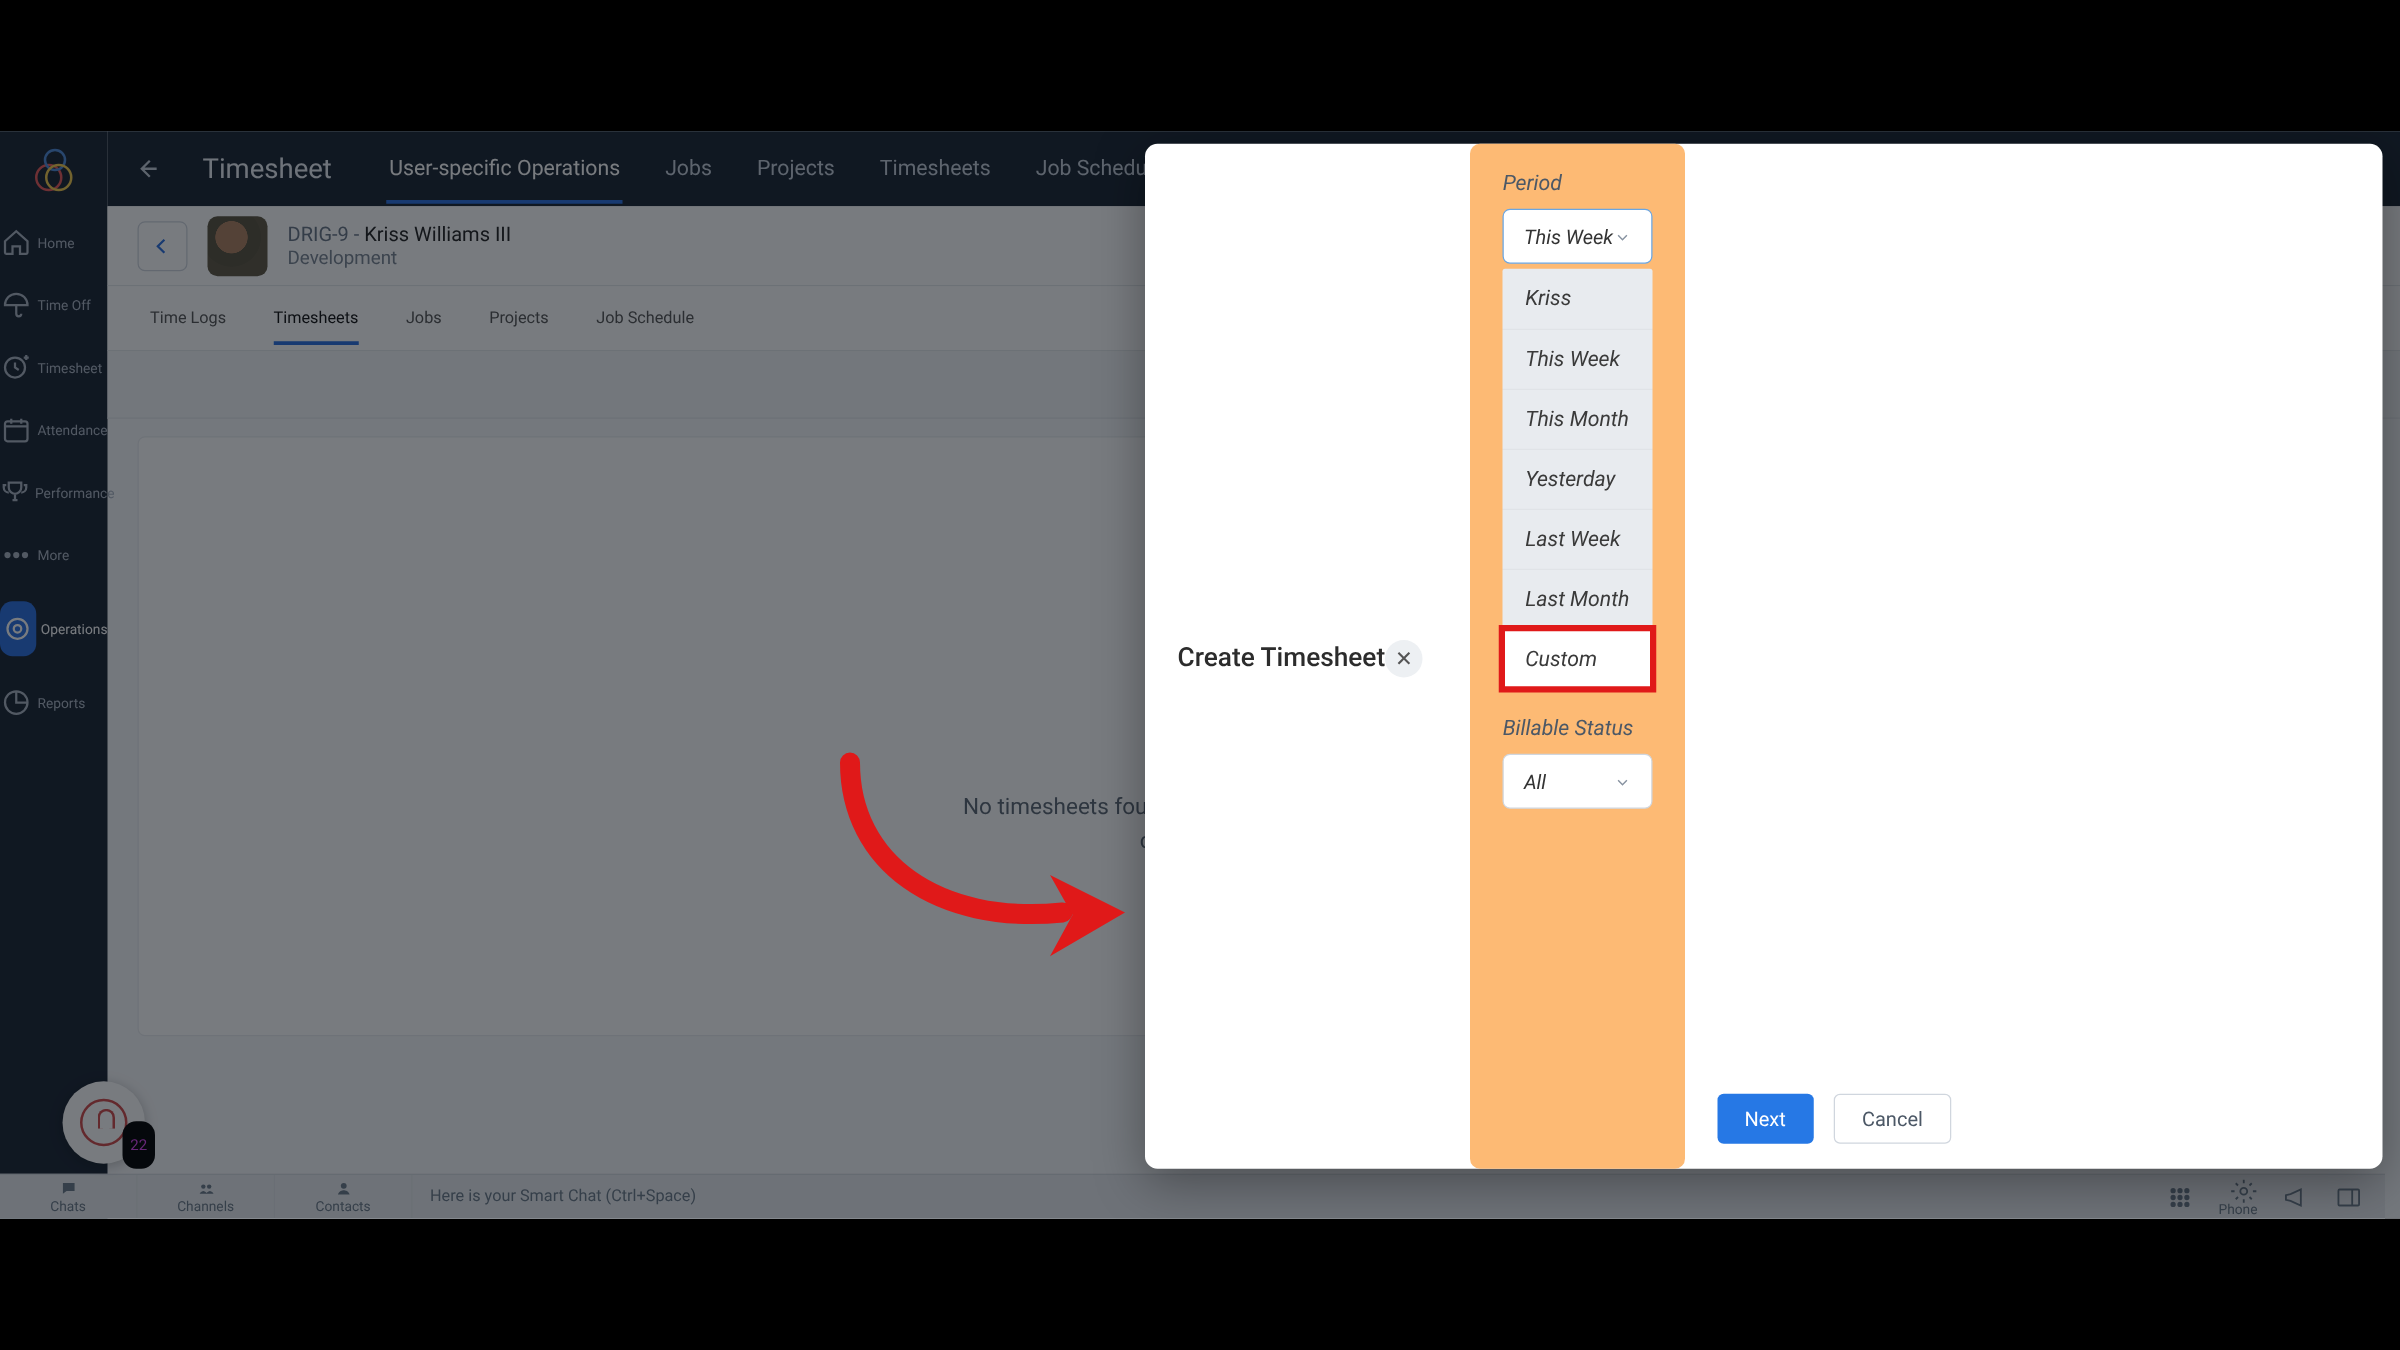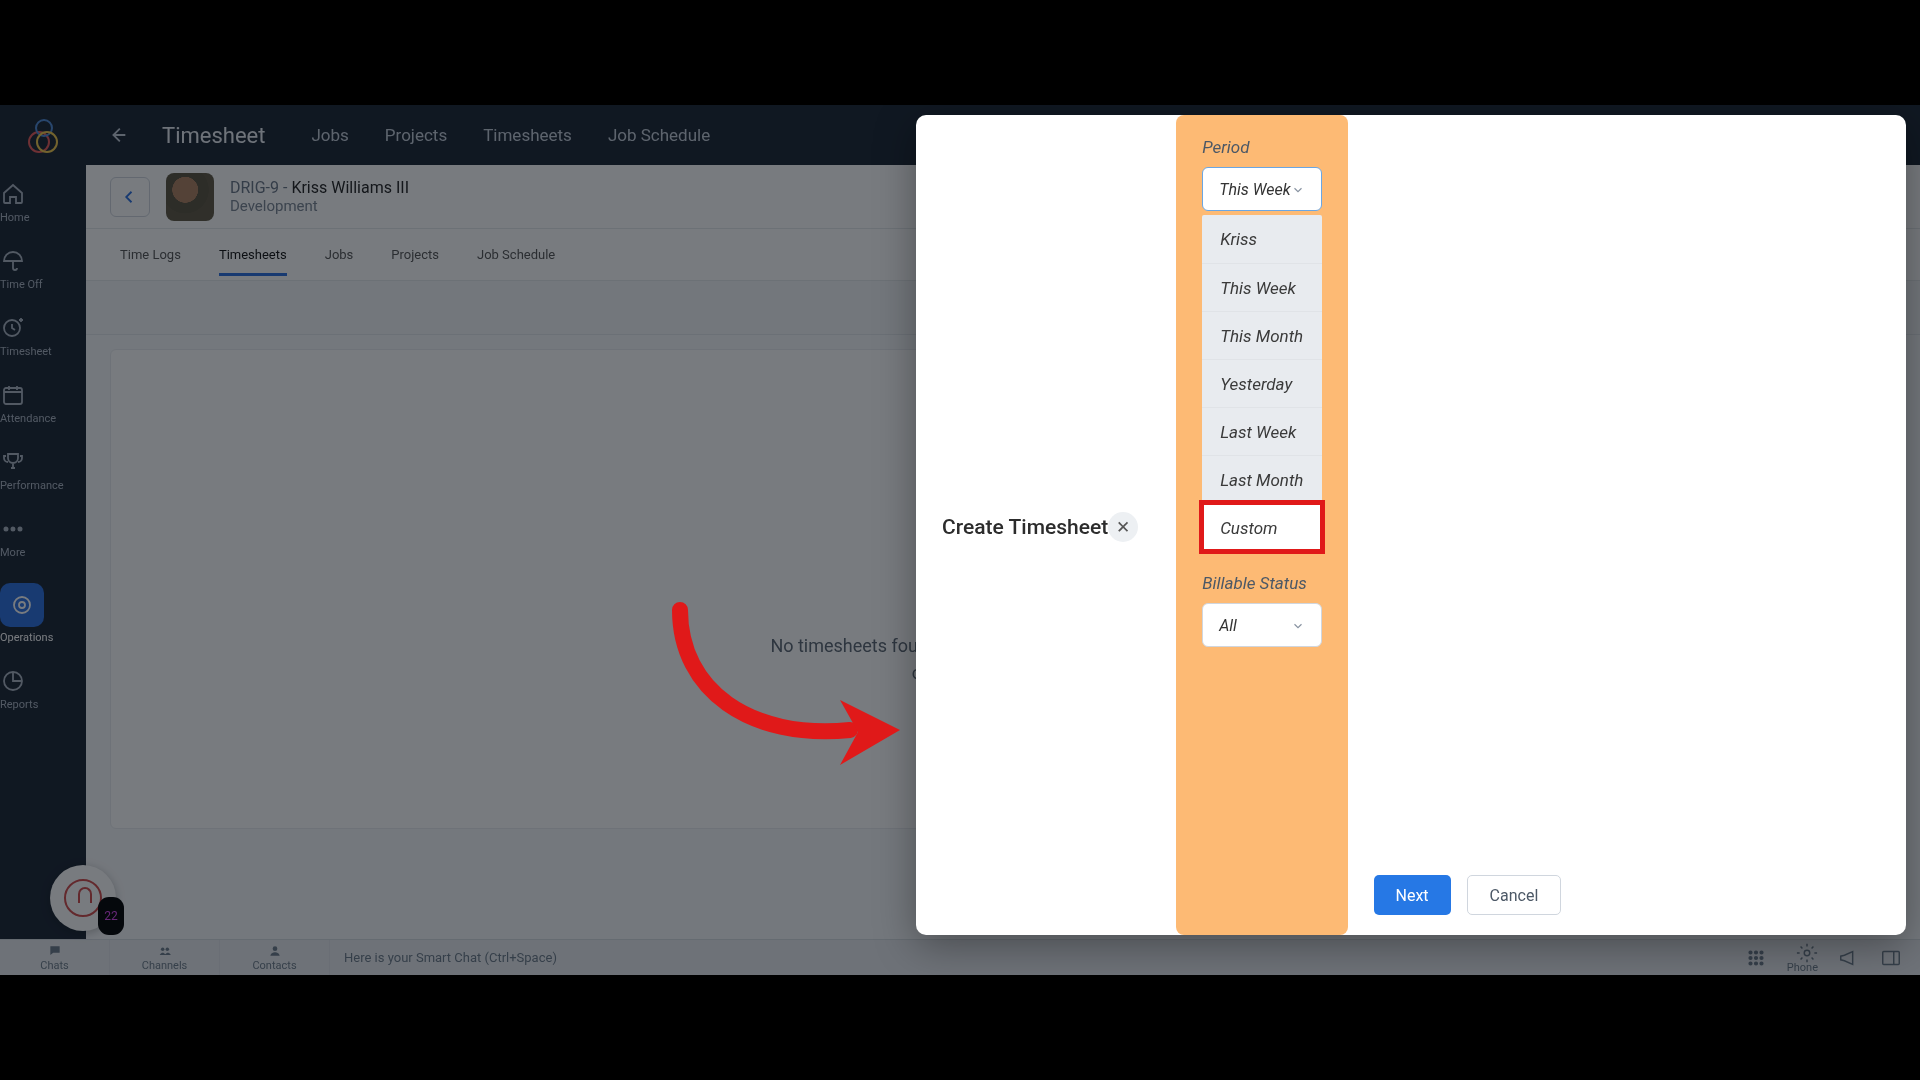--- a/index.html
+++ b/index.html
@@ -52,21 +52,21 @@
 .rail .logo span {
   position: absolute;
   width: 18px; height: 18px;
   left: 9px; top: 0;
   border: 2px solid #4f8bd8;
   border-radius: 50%;
 }
 .rail-item {
   width: 100%;
   display: flex;
-  flex-direction: column;
+  align-items: center;
   gap: 4px;
   padding: 8px 0 6px;
   font-size: 11px;
   cursor: pointer;
 }
 .rail-item .ico {
   width: 26px; height: 26px;
   display: flex; align-items: center; justify-content: center;
 }
 .rail-item.active {
@@ -205,21 +205,21 @@
   position:absolute;
   width: 56px; height: 72px;
   background:#6a8bd8;
   border-radius: 6px;
   left: 32px; top: 22px;
 }
 .empty-msg { font-size: 18px; text-align: center; line-height: 1.5; color: #5c6773; }
 
 .chatbar {
   position: absolute;
-  left: 0; right: 0; bottom: 0;
+  left: 0; right: 12px; bottom: 0;
   height: 36px;
   background: #e9ecef;
   border-top: 1px solid #d6dbe1;
   display: flex;
   align-items: center;
   font-size: 13px;
   color: #6c7a89;
 }
 .chatbar .ct {
   width: 110px;
@@ -481,20 +481,21 @@
       </div>
     </div>
 
     <div class="topbar">
       <div class="back-arrow">
         <svg viewBox="0 0 24 24" width="22" height="22">
             <path d="M14 5l-7 7 7 7M7 12h13"></path>
           </svg>
       </div>
       <div class="module-title">Timesheet</div>
+      <div class="tab active">User-specific Operations</div>
       <div class="tab">Jobs</div>
       <div class="tab">Projects</div>
       <div class="tab">Timesheets</div>
       <div class="tab">Job Schedule</div>
     </div>
 
     <div class="subheader">
       <div class="sq-back">
         <svg viewBox="0 0 24 24" width="18" height="18">
             <path d="M14 5l-7 7 7 7"></path>

